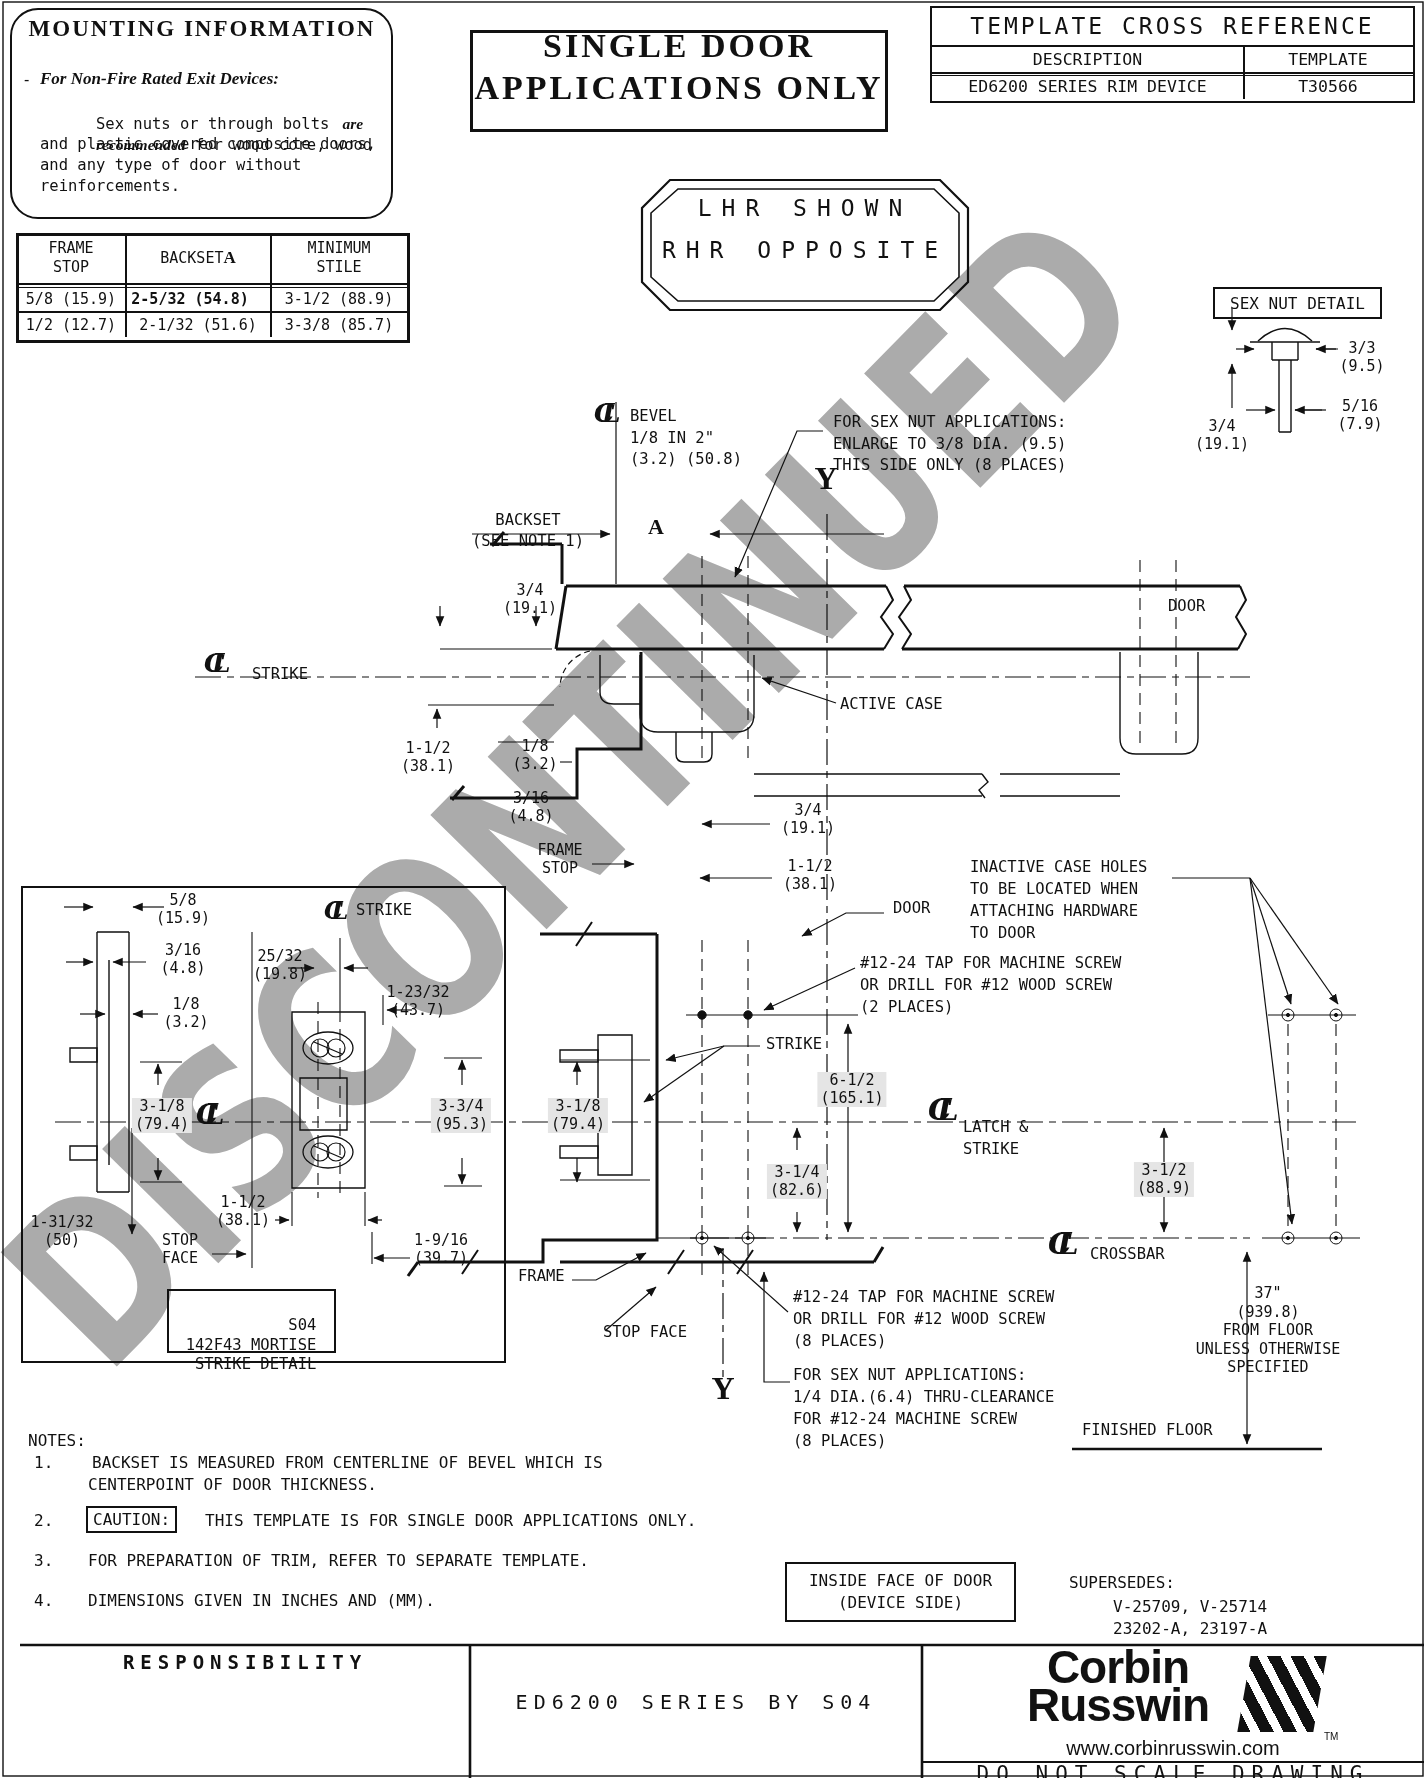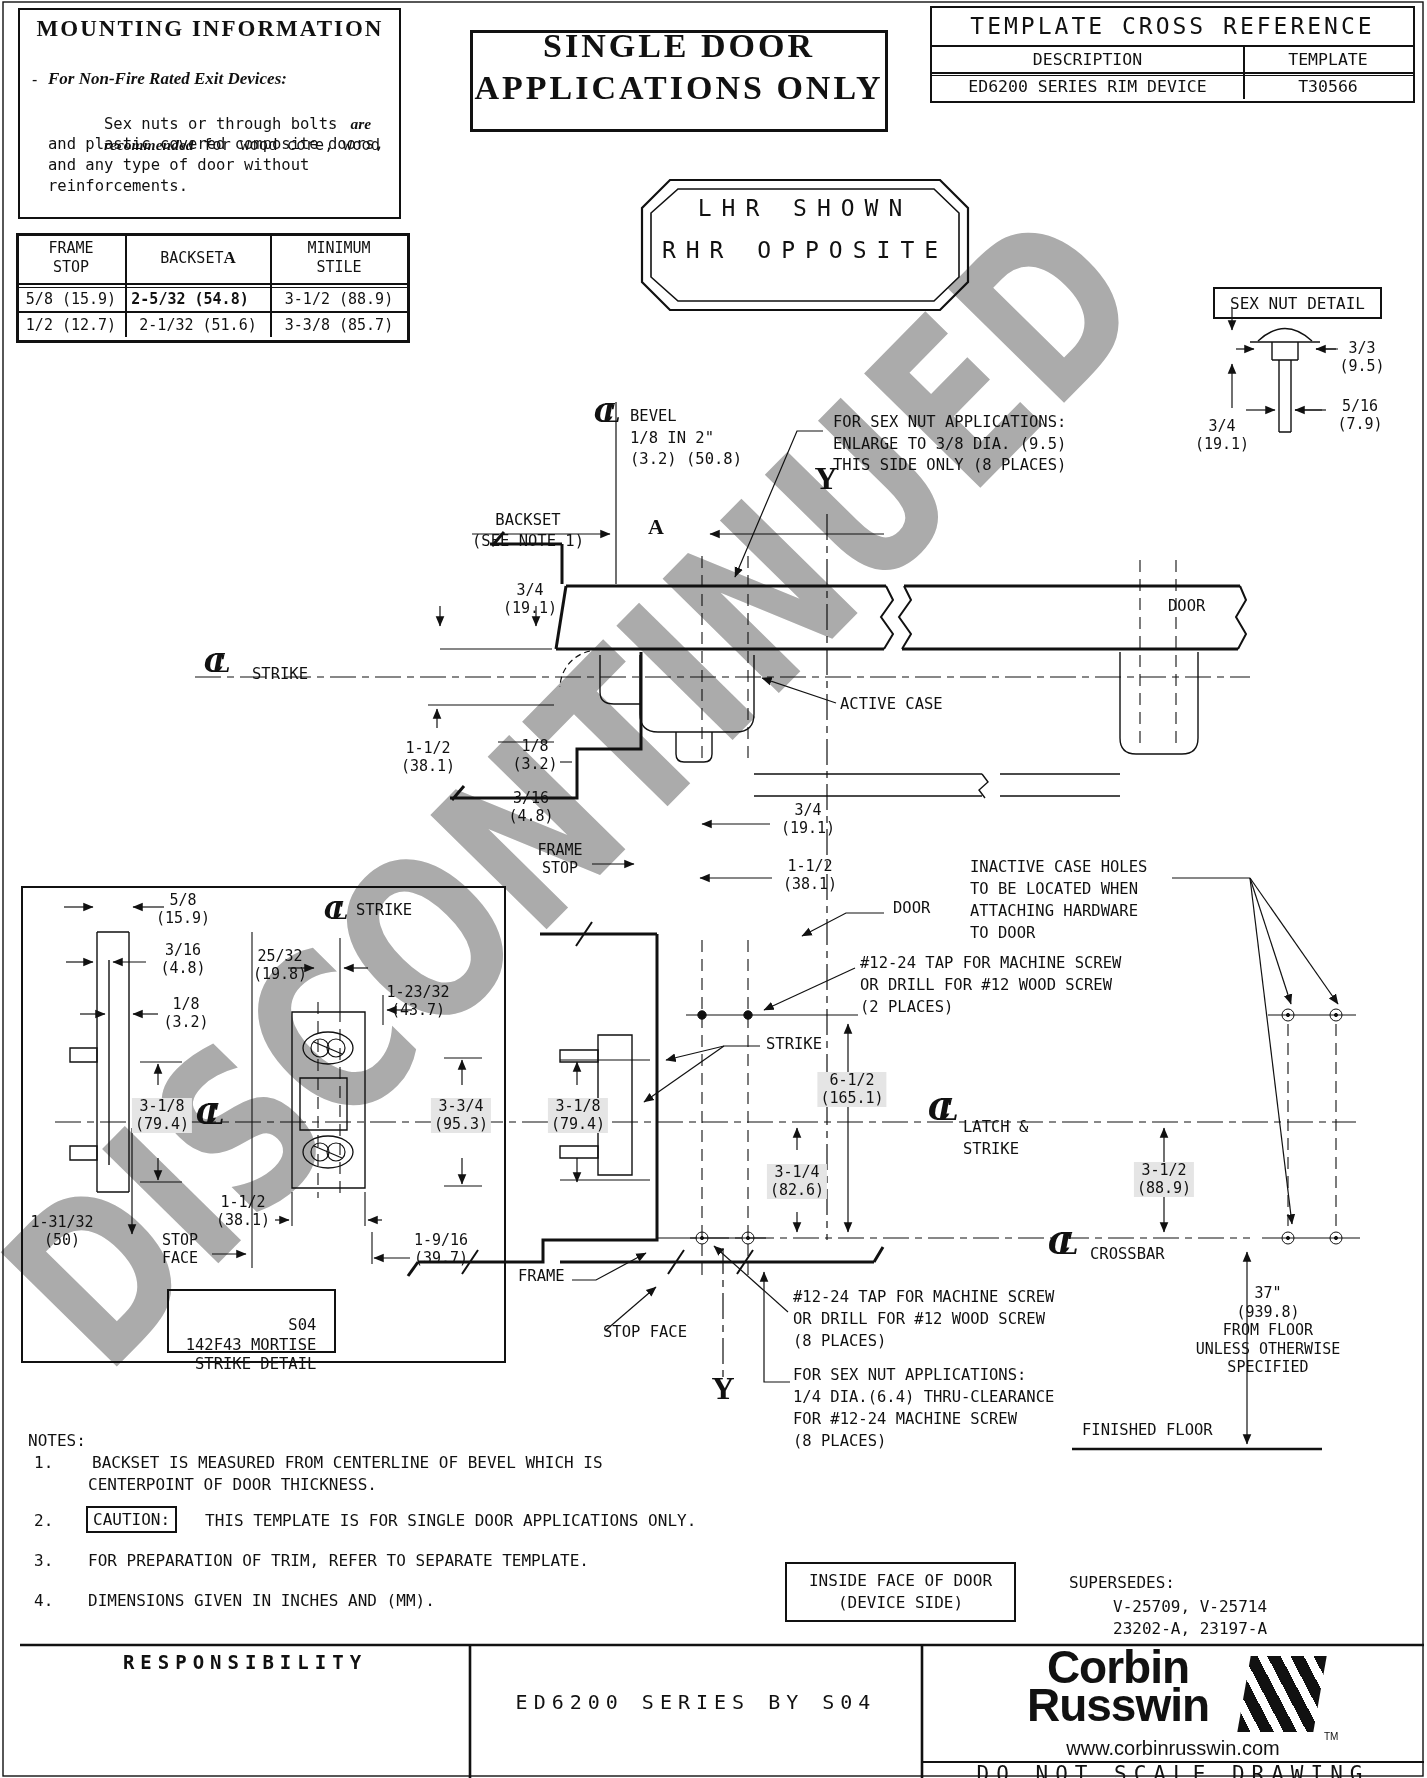--- a/index.html
+++ b/index.html
@@ -198,21 +198,21 @@
       <path d="M292,1192 V1226 M365,1192 V1226 M372,1232 V1264" stroke-width="1.1"></path>
       <path d="M410,1258 H374" stroke-width="1.2" marker-end="url(#a)"></path>
       <rect x="168" y="1290" width="167" height="62" stroke-width="2"></rect>
 
       <path d="M20,1645 H1424" stroke-width="2.6"></path>
       <path d="M470,1645 V1778 M922,1645 V1778" stroke-width="2.6"></path>
       <path d="M922,1762 H1424" stroke-width="2"></path>
     </g>
   </svg>
 
-  <div class="box" style="left:18px;top:8px;width:379px;height:207px;">
+  <div class="box" style="left:10px;top:8px;width:379px;height:207px;border-radius:28px;">
     <div class="t serifb c" style="left:190px;top:8px;font-size:23px;letter-spacing:2px;position:absolute;">MOUNTING INFORMATION</div>
     <div class="t" style="left:10px;top:60px;">-</div>
     <div class="t bi" style="left:28px;top:58px;font-size:17px;">For Non-Fire Rated Exit Devices:</div>
     <div class="t" style="left:28px;top:103px;">
       <span class="bi">recommended</span><span> for wood core, wood</span>
     </div>
     <div class="t" style="left:28px;top:82px;">
       <span>Sex nuts or through bolts </span><span class="bi"> are</span>
     </div>
     <div class="t" style="left:28px;top:124px;">and plastic covered composite doors,</div>

